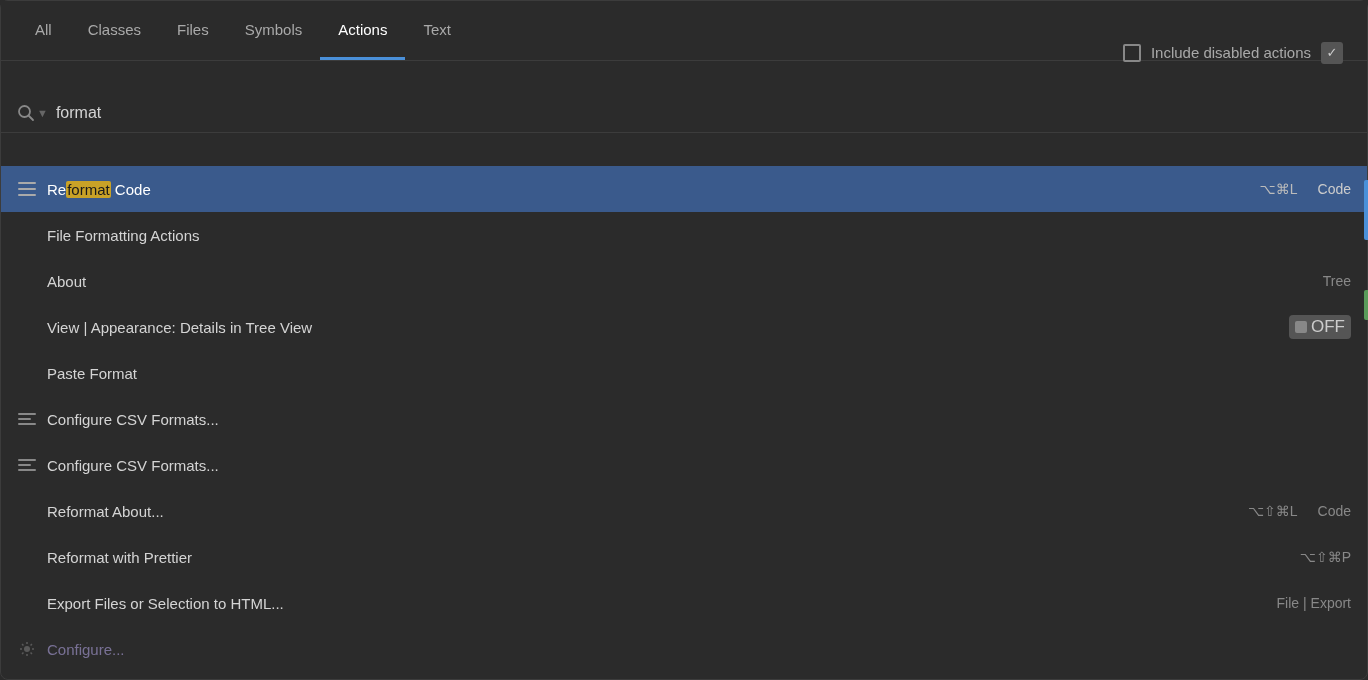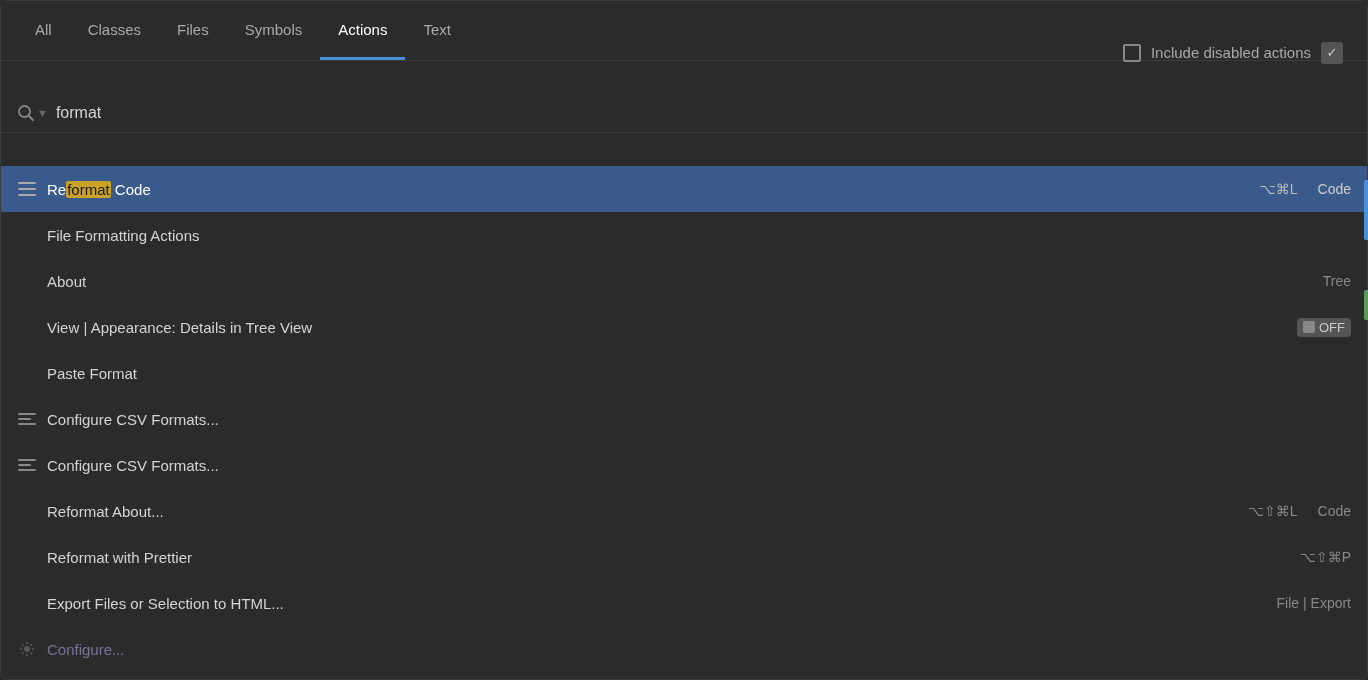--- a/index.html
+++ b/index.html
@@ -199,21 +199,21 @@
     }
 
     
     .toggle-switch {
       display: flex;
       align-items: center;
       background: #555;
       border-radius: 4px;
       padding: 2px 6px;
       gap: 4px;
-      font-size: 13px;
+      font-size: 17px;
       color: #ccc;
     }
 
     .toggle-dot {
       width: 12px;
       height: 12px;
       background: #888;
       border-radius: 2px;
     }
 

